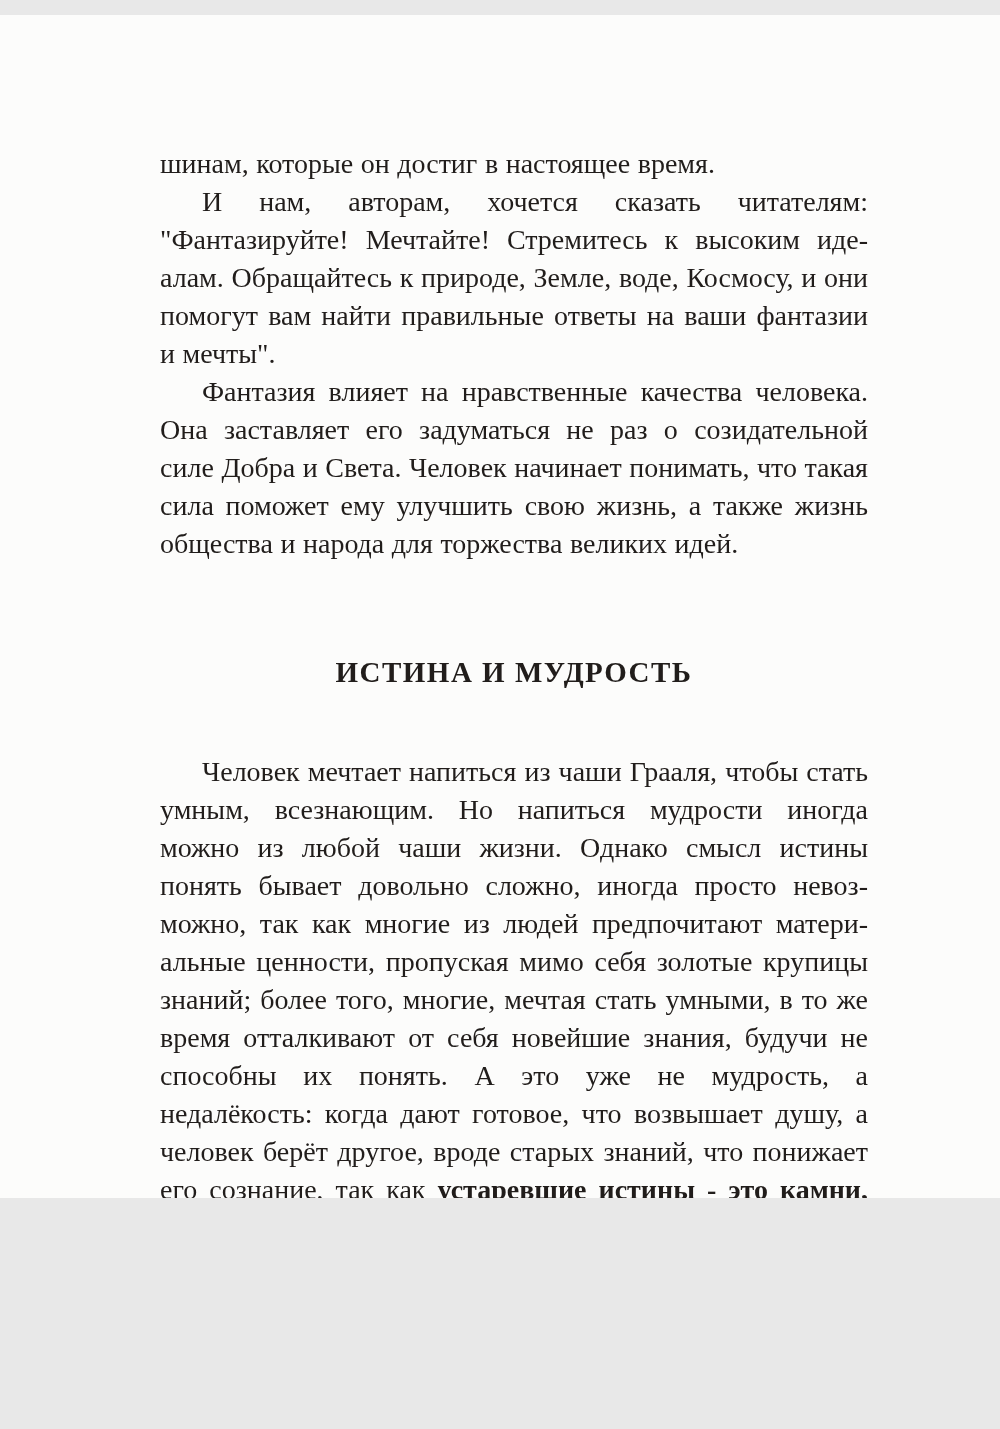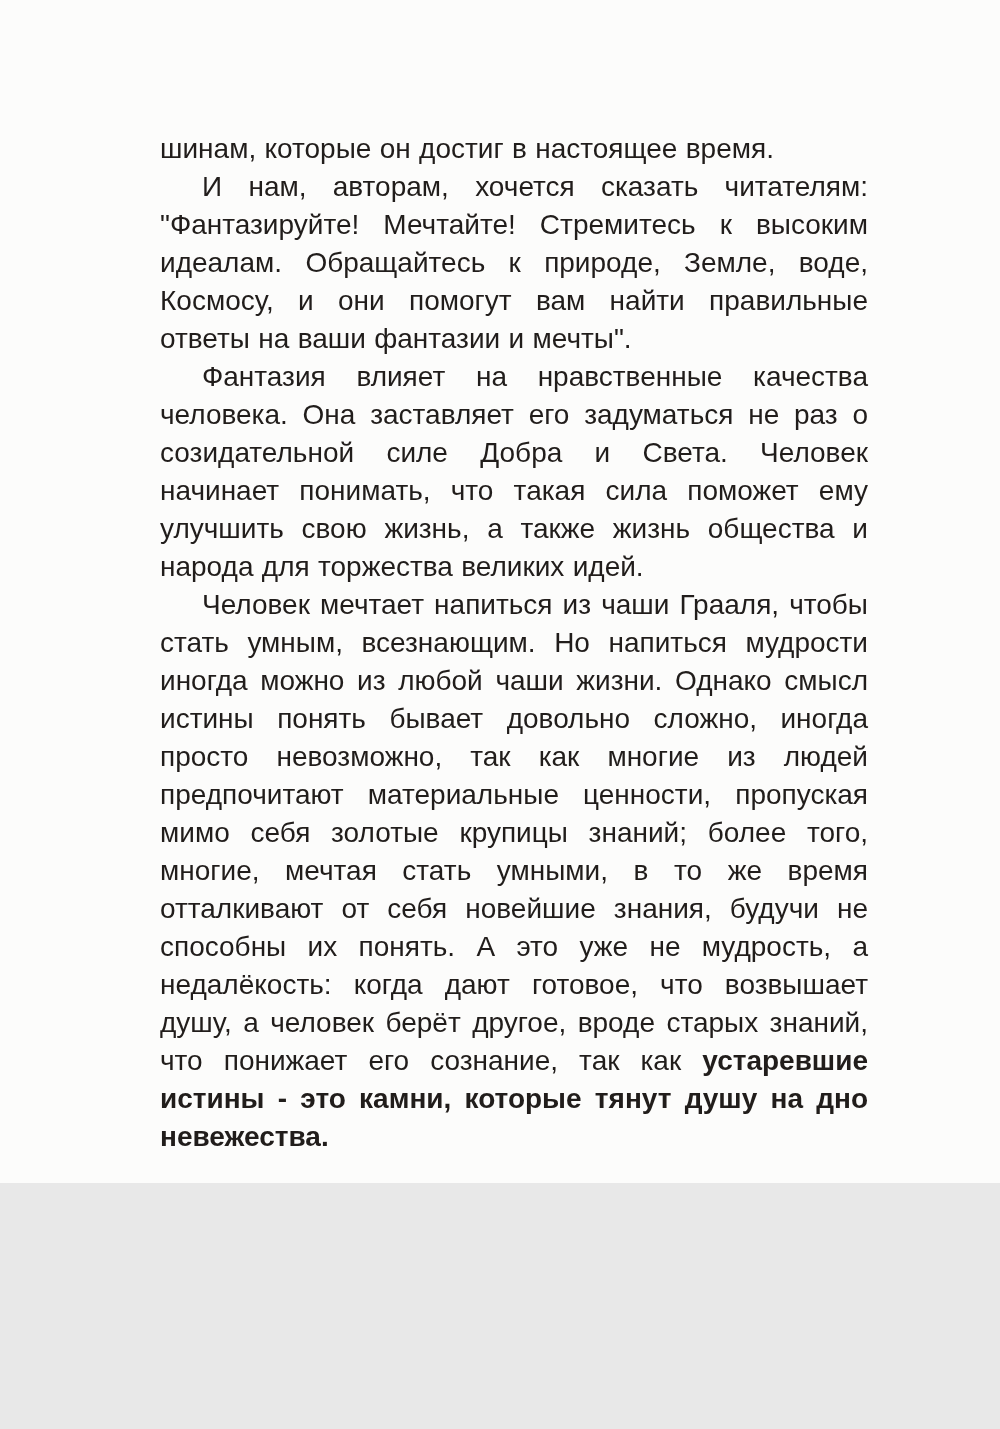--- a/index.html
+++ b/index.html
@@ -4,24 +4,24 @@
 <style>
   html, body {
     margin: 0;
     padding: 0;
     background: #e8e8e8;
   }
   .page {
     position: relative;
     width: 1000px;
     height: 1183px;
-    margin: 0 auto;
+    margin: 15px auto;
     background: #fcfcfb;
     color: #211d1b;
-    font-family: Liberation Sans, sans-serif;
+    font-family: Liberation Serif, serif;
     overflow: hidden;
   }
   .text-block {
     position: absolute;
     left: 160px;
     top: 130px;
     width: 708px;
     font-size: 28px;
     line-height: 38px;
     text-align: justify;
@@ -58,16 +58,17 @@
   }
 </style>
 </head>
 <body>
 
 <div class="page">
   <div class="text-block">
     <p class="noindent">шинам, которые он достиг в настоящее время.</p>
     <p>И нам, авторам, хочется сказать читателям: "Фантазируйте! Мечтайте! Стремитесь к высоким иде­алам. Обращайтесь к природе, Земле, воде, Космосу, и они помогут вам найти правильные ответы на ваши фантазии и мечты".</p>
     <p>Фантазия влияет на нравственные качества человека. Она заставляет его задуматься не раз о созидательной силе Добра и Света. Человек начинает понимать, что такая сила поможет ему улучшить свою жизнь, а также жизнь общества и народа для торжества великих идей.</p>
+    <h2 class="section-heading">ИСТИНА И МУДРОСТЬ</h2>
     <p><span>Человек мечтает напиться из чаши Грааля, чтобы стать умным, всезнающим. Но напиться мудрости ино­гда можно из любой чаши жизни. Однако смысл истины понять бывает довольно сложно, иногда просто невоз­можно, так как многие из людей предпочитают матери­альные ценности, пропуская мимо себя золотые крупи­цы знаний; более того, многие, мечтая стать умными, в то же время отталкивают от себя новейшие знания, бу­дучи не способны их понять. А это уже не мудрость, а недалёкость: когда дают готовое, что возвышает душу, а человек берёт другое, вроде старых знаний, что понижа­ет его сознание, так как </span><span class="bold">устаревшие истины - это кам­ни, которые тянут душу на дно невежества.</span></p>
   </div>
   <div class="page-number">110</div>
 </div>
 
 </body></html>

